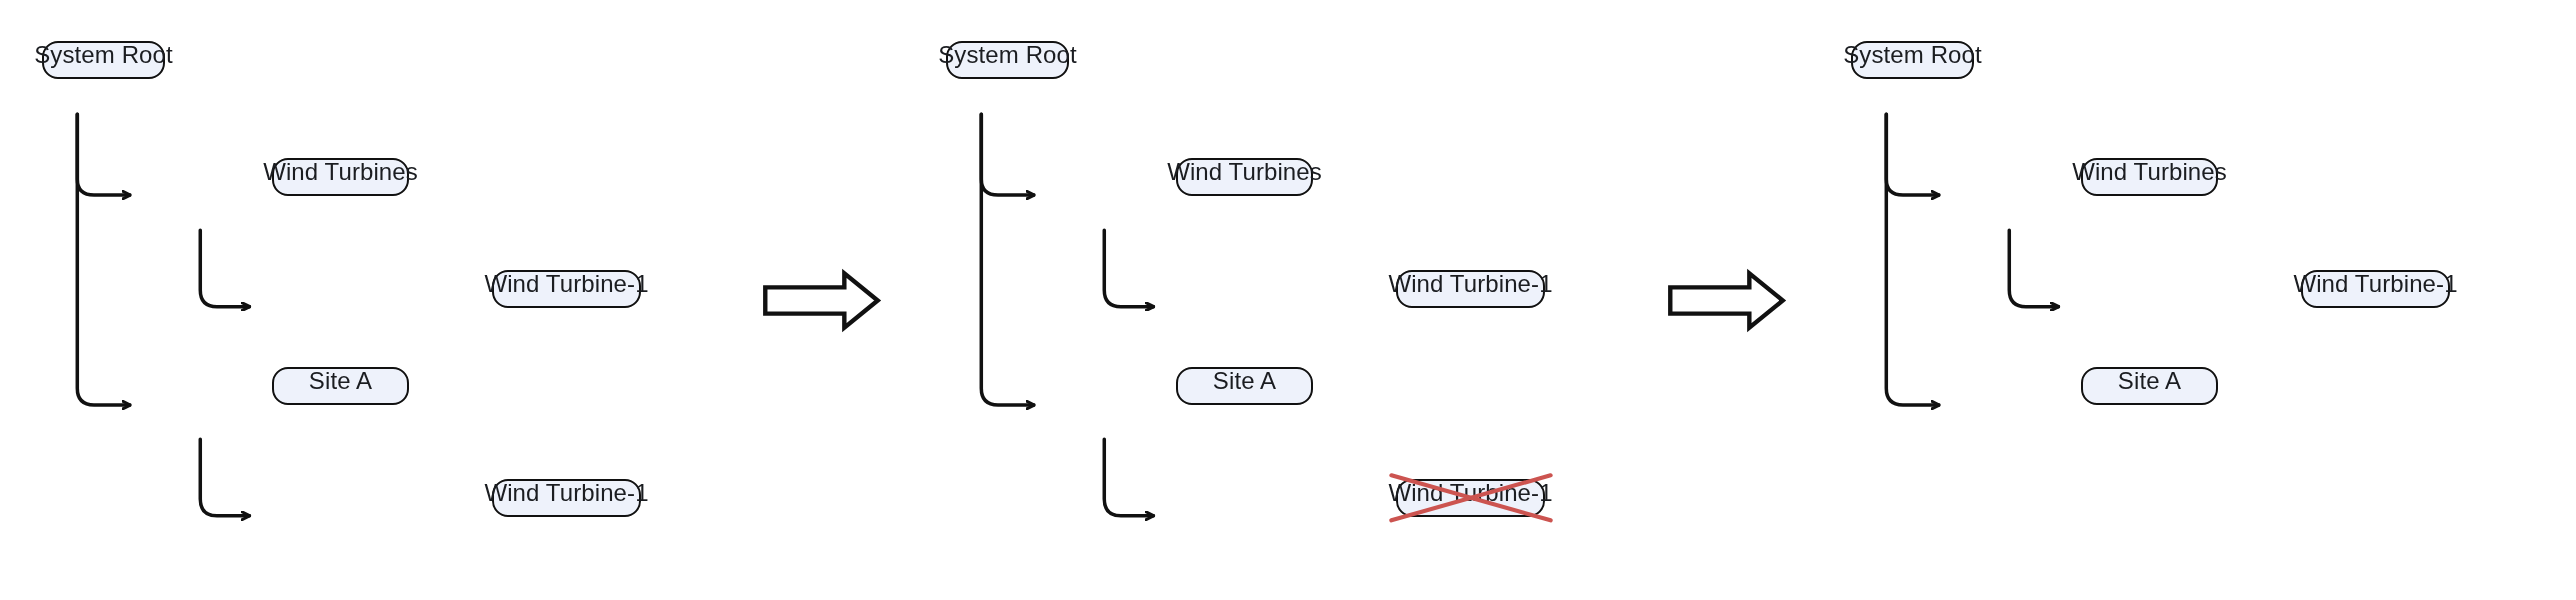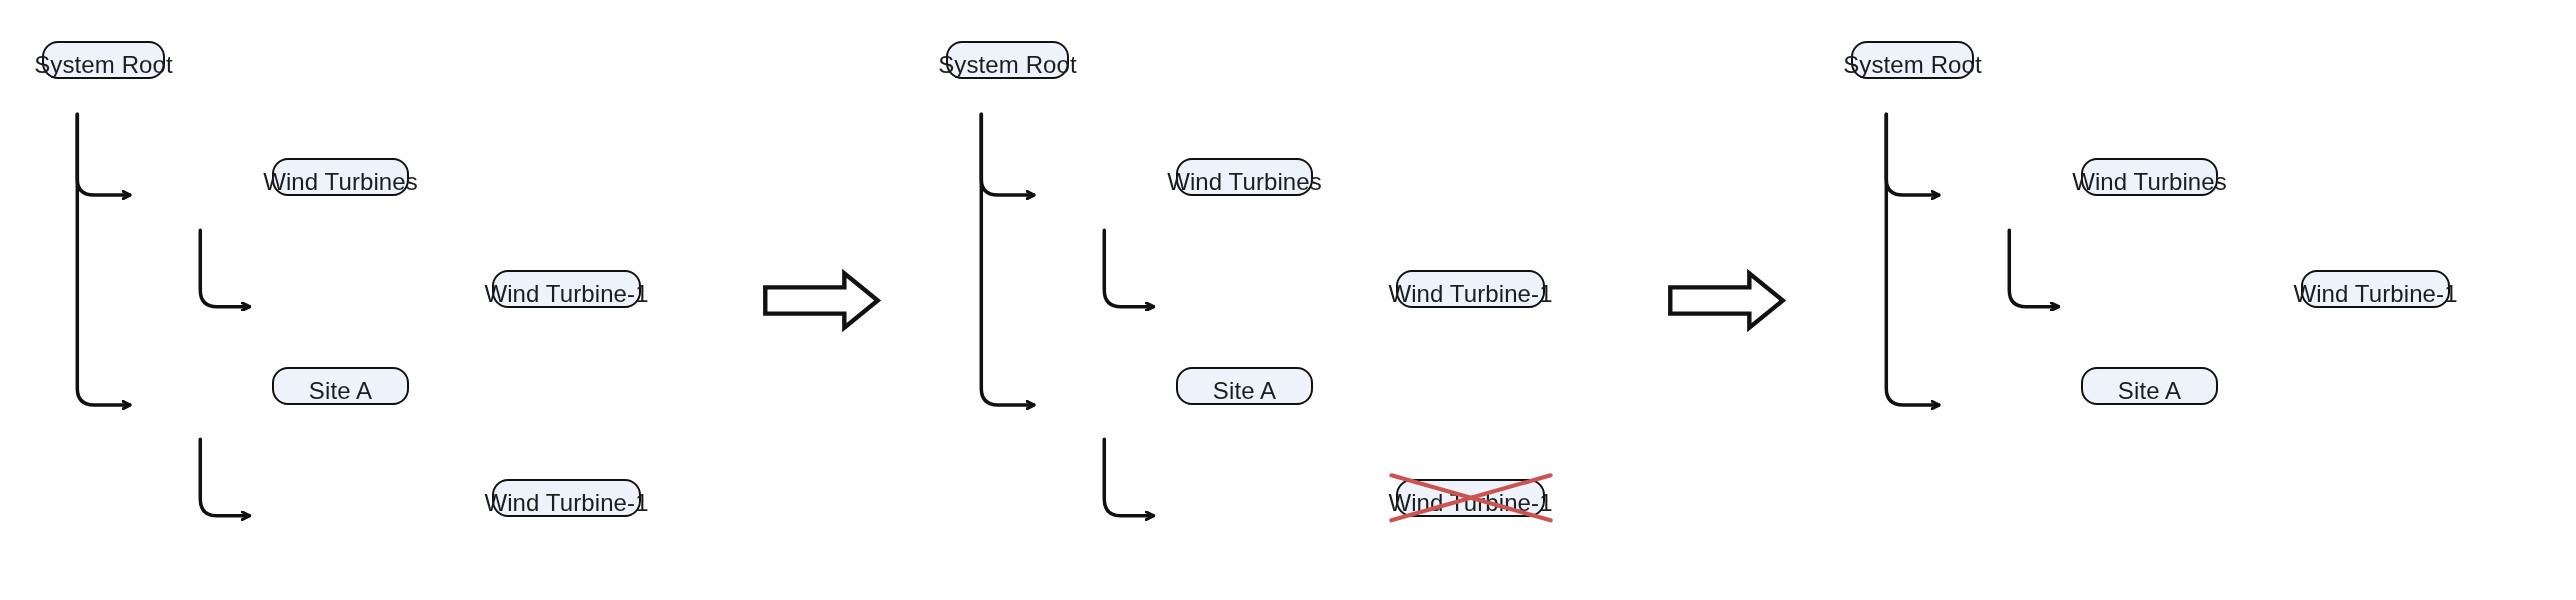--- a/index.html
+++ b/index.html
@@ -31,21 +31,21 @@
     height: 100%;
     overflow: visible;
   }
   .node {
     position: absolute;
     box-sizing: border-box;
     background: #eef2fb;
     border: 2.6px solid #111111;
     border-radius: 16px;
     display: flex;
-    align-items: flex-end;
+    align-items: flex-start;
     justify-content: center;
     color: #1b1d21;
     font-size: 24px;
     line-height: 1;
     letter-spacing: 0.1px;
     white-space: nowrap;
     font-family: "Liberation Sans", sans-serif;
   }
   .node-label {
     display: block;

